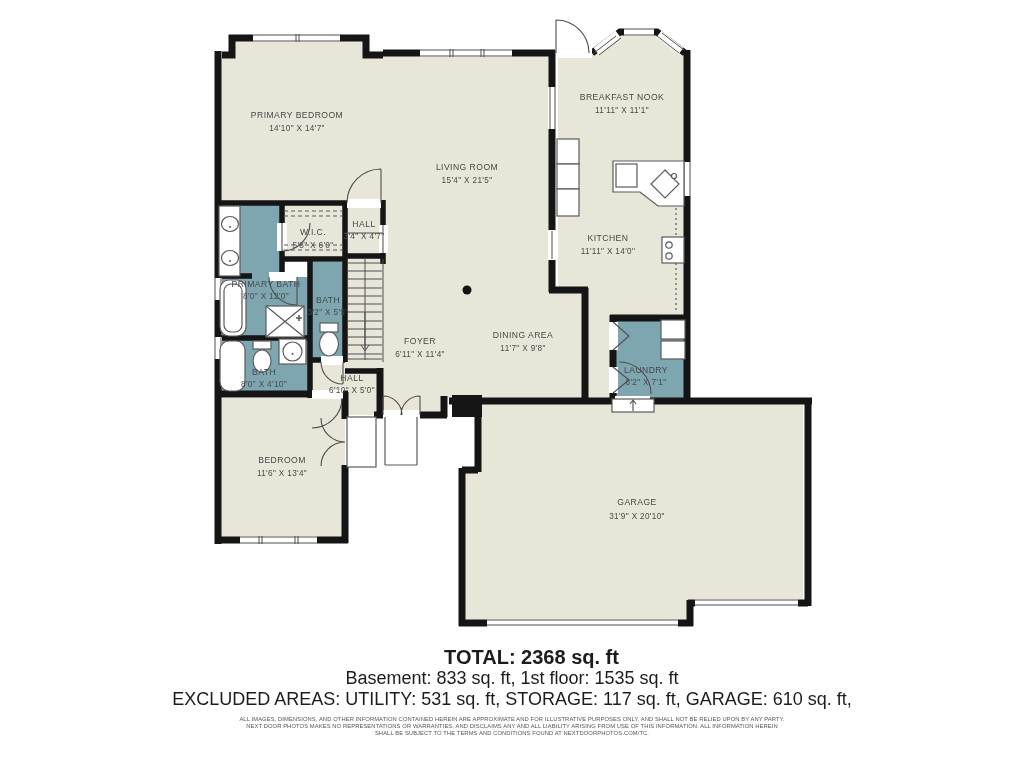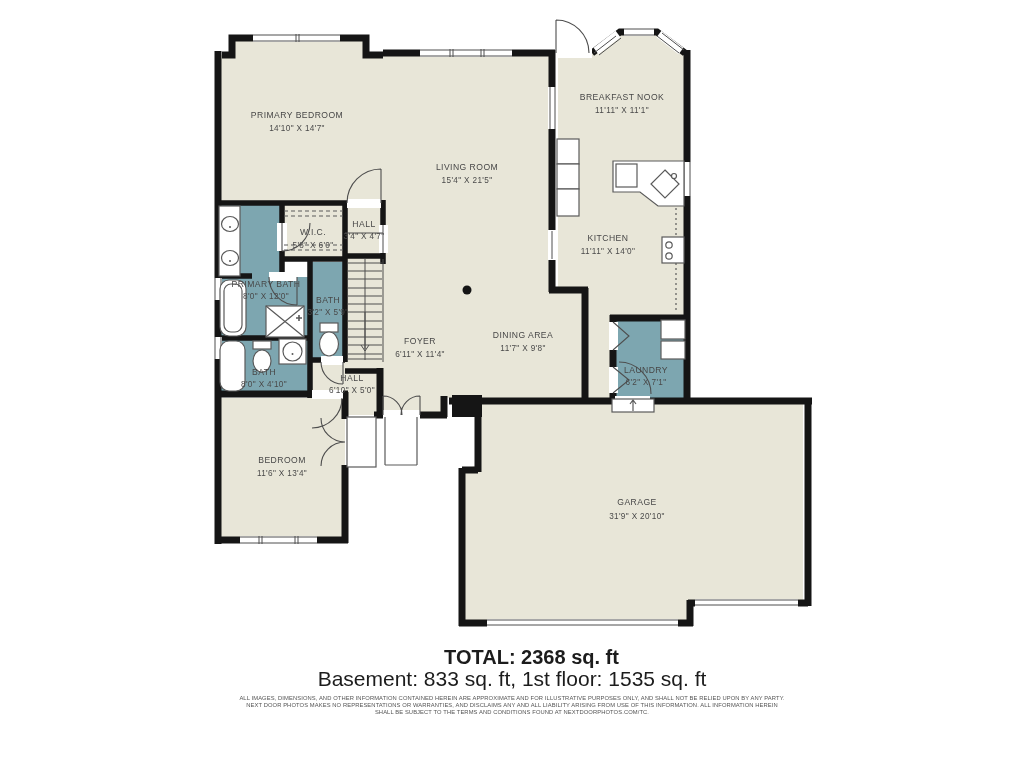--- a/index.html
+++ b/index.html
@@ -5,21 +5,21 @@
   html,body{margin:0;padding:0;background:#ffffff;}
   .stage{position:relative;width:1024px;height:768px;background:#ffffff;overflow:hidden;
          font-family:"Liberation Sans",sans-serif;}
   .plan-svg{position:absolute;left:0;top:0;}
   .rname{font-family:"Liberation Sans",sans-serif;font-size:8.6px;letter-spacing:.45px;
          fill:#474747;text-anchor:middle;}
   .rdims{font-family:"Liberation Sans",sans-serif;font-size:8.2px;letter-spacing:.35px;
          fill:#4a4a4a;text-anchor:middle;}
   .summary{position:absolute;left:0;top:646px;width:1024px;text-align:center;color:#1c1c1c;}
   .summary .total{font-size:20px;font-weight:700;line-height:22px;padding-left:39px;}
-  .summary .sline{font-size:21px;font-weight:400;line-height:21px;}
+  .summary .sline{font-size:18px;font-weight:400;line-height:21px;}
   .disclaimer{margin-top:6px;color:#555555;font-size:5.8px;line-height:7px;letter-spacing:.1px;}
 </style>
 </head>
 <body>
 
 <div class="stage">
 
 <svg class="plan-svg" width="1024" height="768" viewBox="0 0 1024 768">
 
   <g>
@@ -257,20 +257,21 @@
     <text class="rdims" x="282" y="476">11'6" X 13'4"</text>
 
     <text class="rname" x="637" y="505">GARAGE</text>
     <text class="rdims" x="637" y="519">31'9" X 20'10"</text>
   </g>
 </svg>
 
   <div class="summary">
     <div class="total">TOTAL: 2368 sq. ft</div>
     <div class="sline">Basement: 833 sq. ft, 1st floor: 1535 sq. ft</div>
+    <div class="sline">EXCLUDED AREAS: UTILITY: 531 sq. ft, STORAGE: 117 sq. ft, GARAGE: 610 sq. ft,</div>
     <div class="disclaimer">
       <div>ALL IMAGES, DIMENSIONS, AND OTHER INFORMATION CONTAINED HEREIN ARE APPROXIMATE AND FOR ILLUSTRATIVE PURPOSES ONLY, AND SHALL NOT BE RELIED UPON BY ANY PARTY.</div>
       <div>NEXT DOOR PHOTOS MAKES NO REPRESENTATIONS OR WARRANTIES, AND DISCLAIMS ANY AND ALL LIABILITY ARISING FROM USE OF THIS INFORMATION. ALL INFORMATION HEREIN</div>
       <div>SHALL BE SUBJECT TO THE TERMS AND CONDITIONS FOUND AT NEXTDOORPHOTOS.COM/TC.</div>
     </div>
   </div>
 
 </div>
 
 </body></html>

